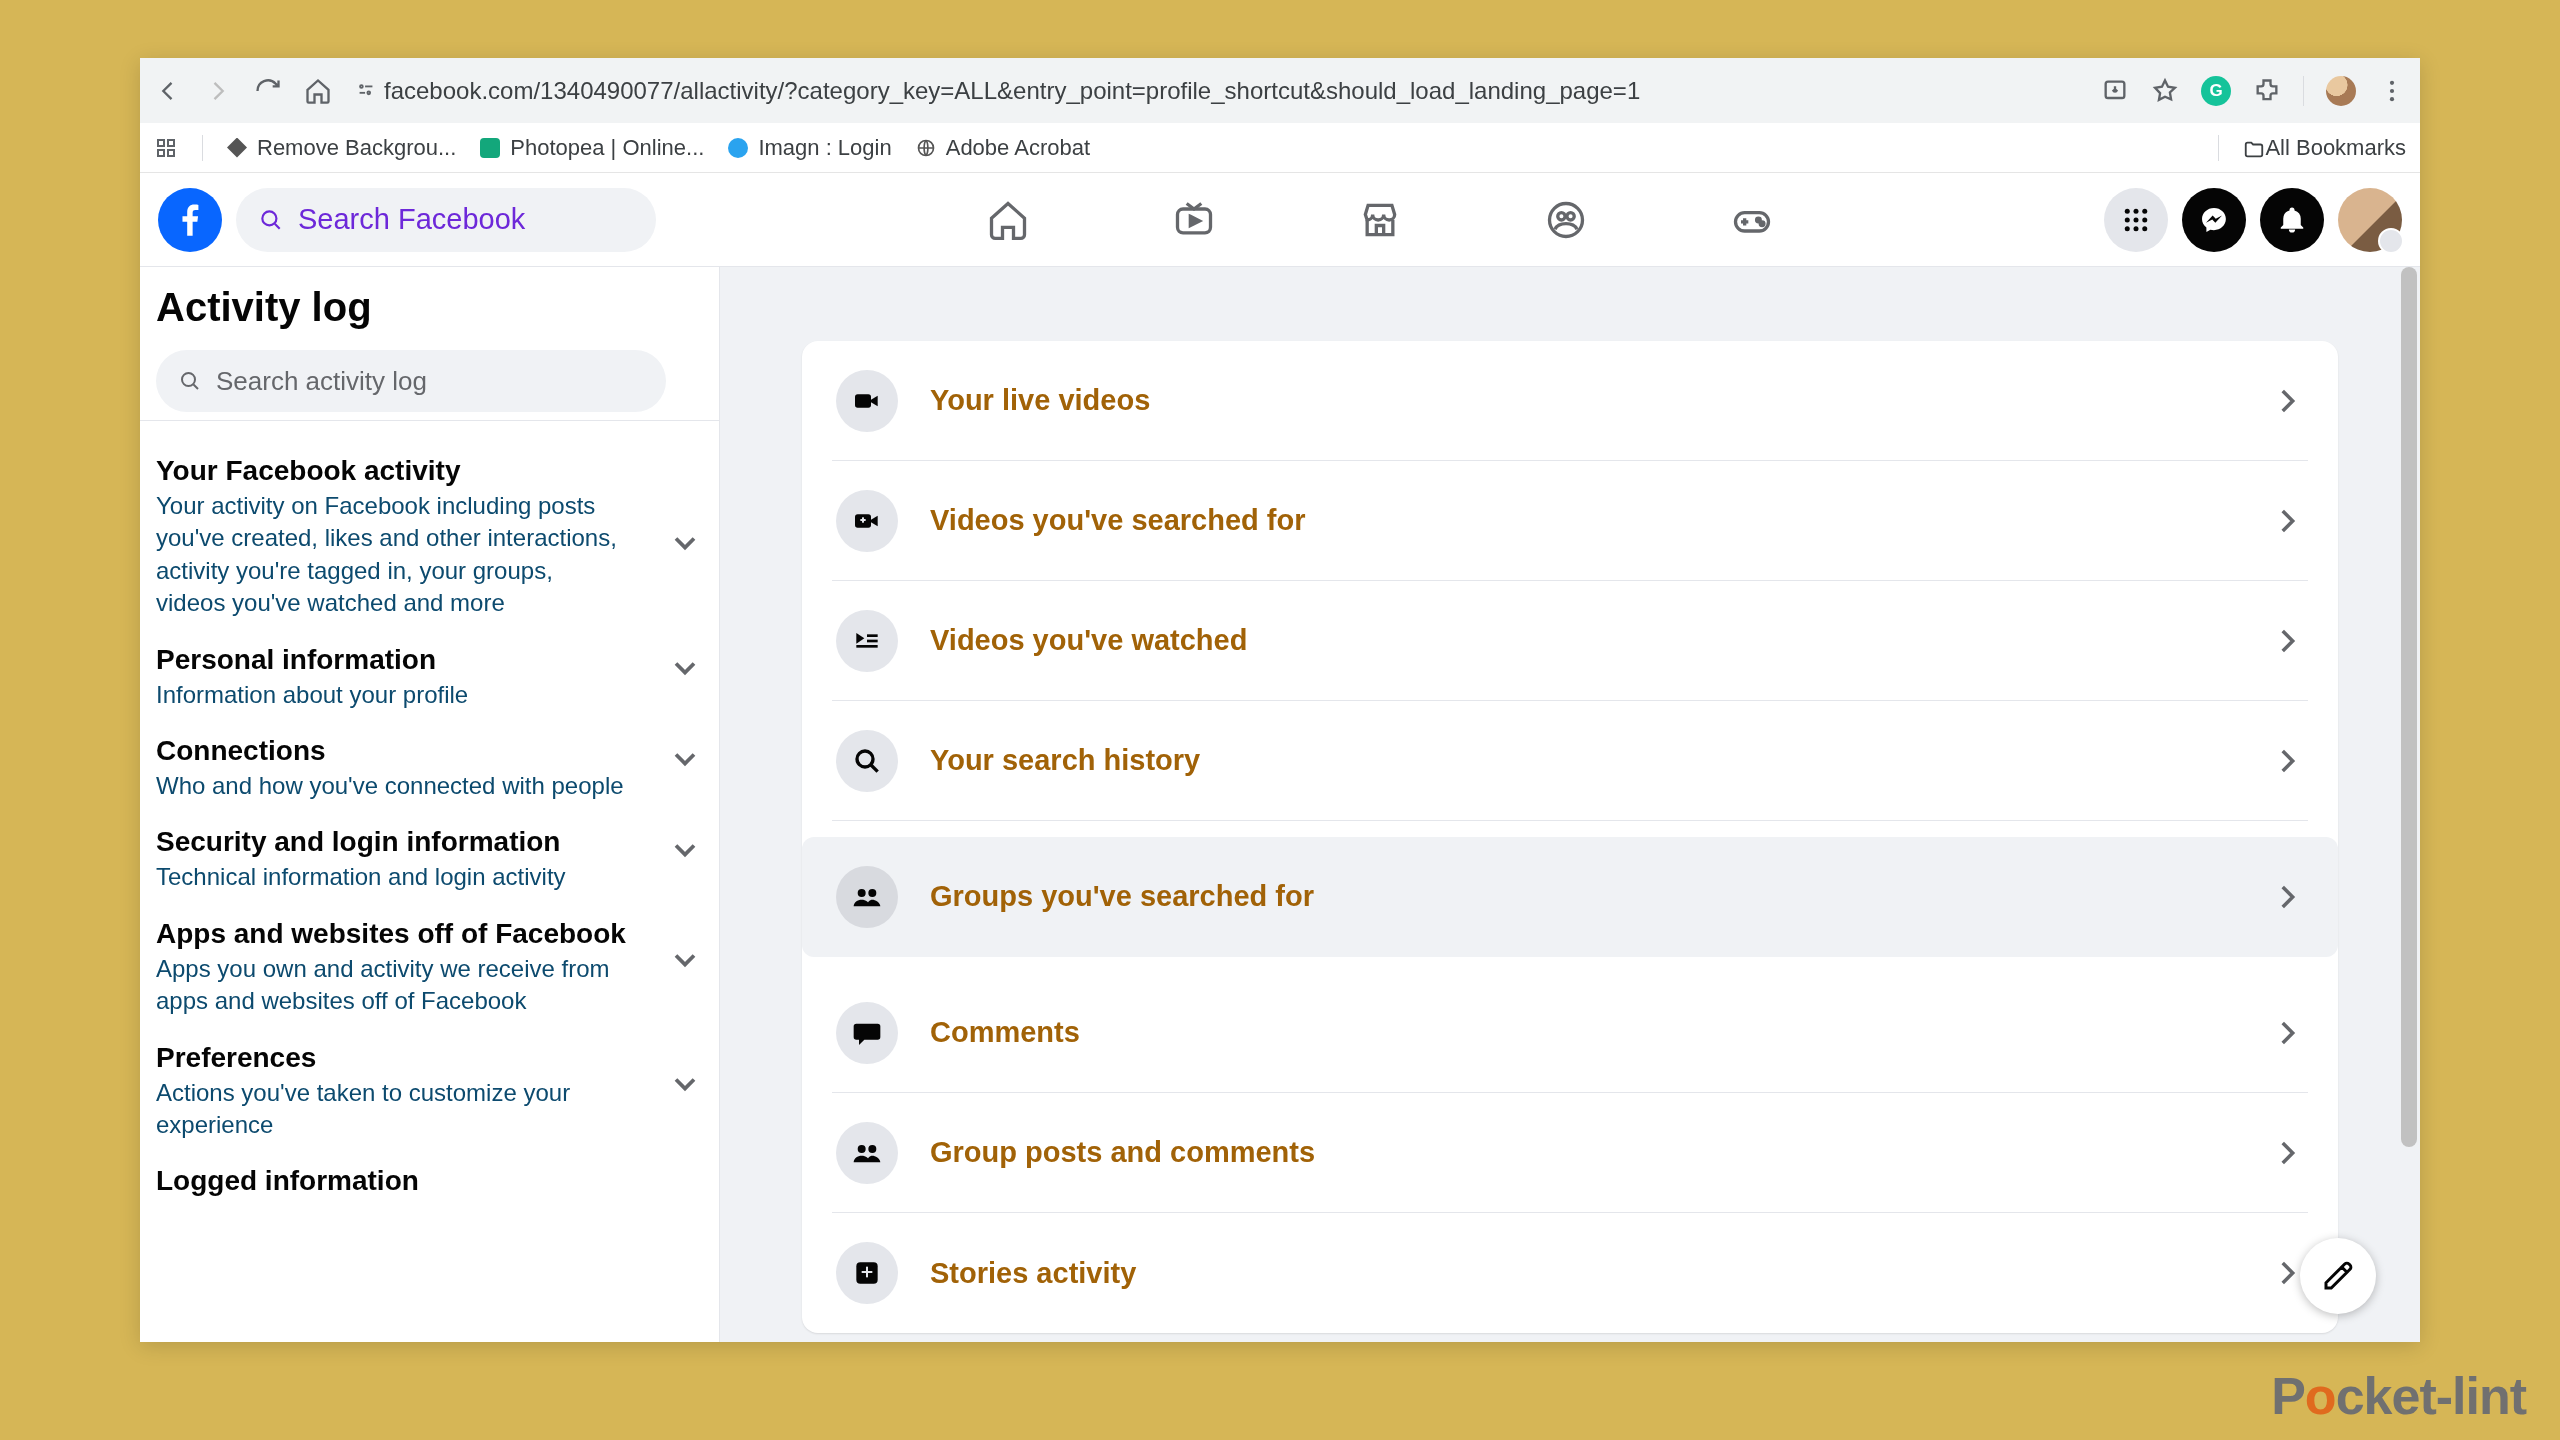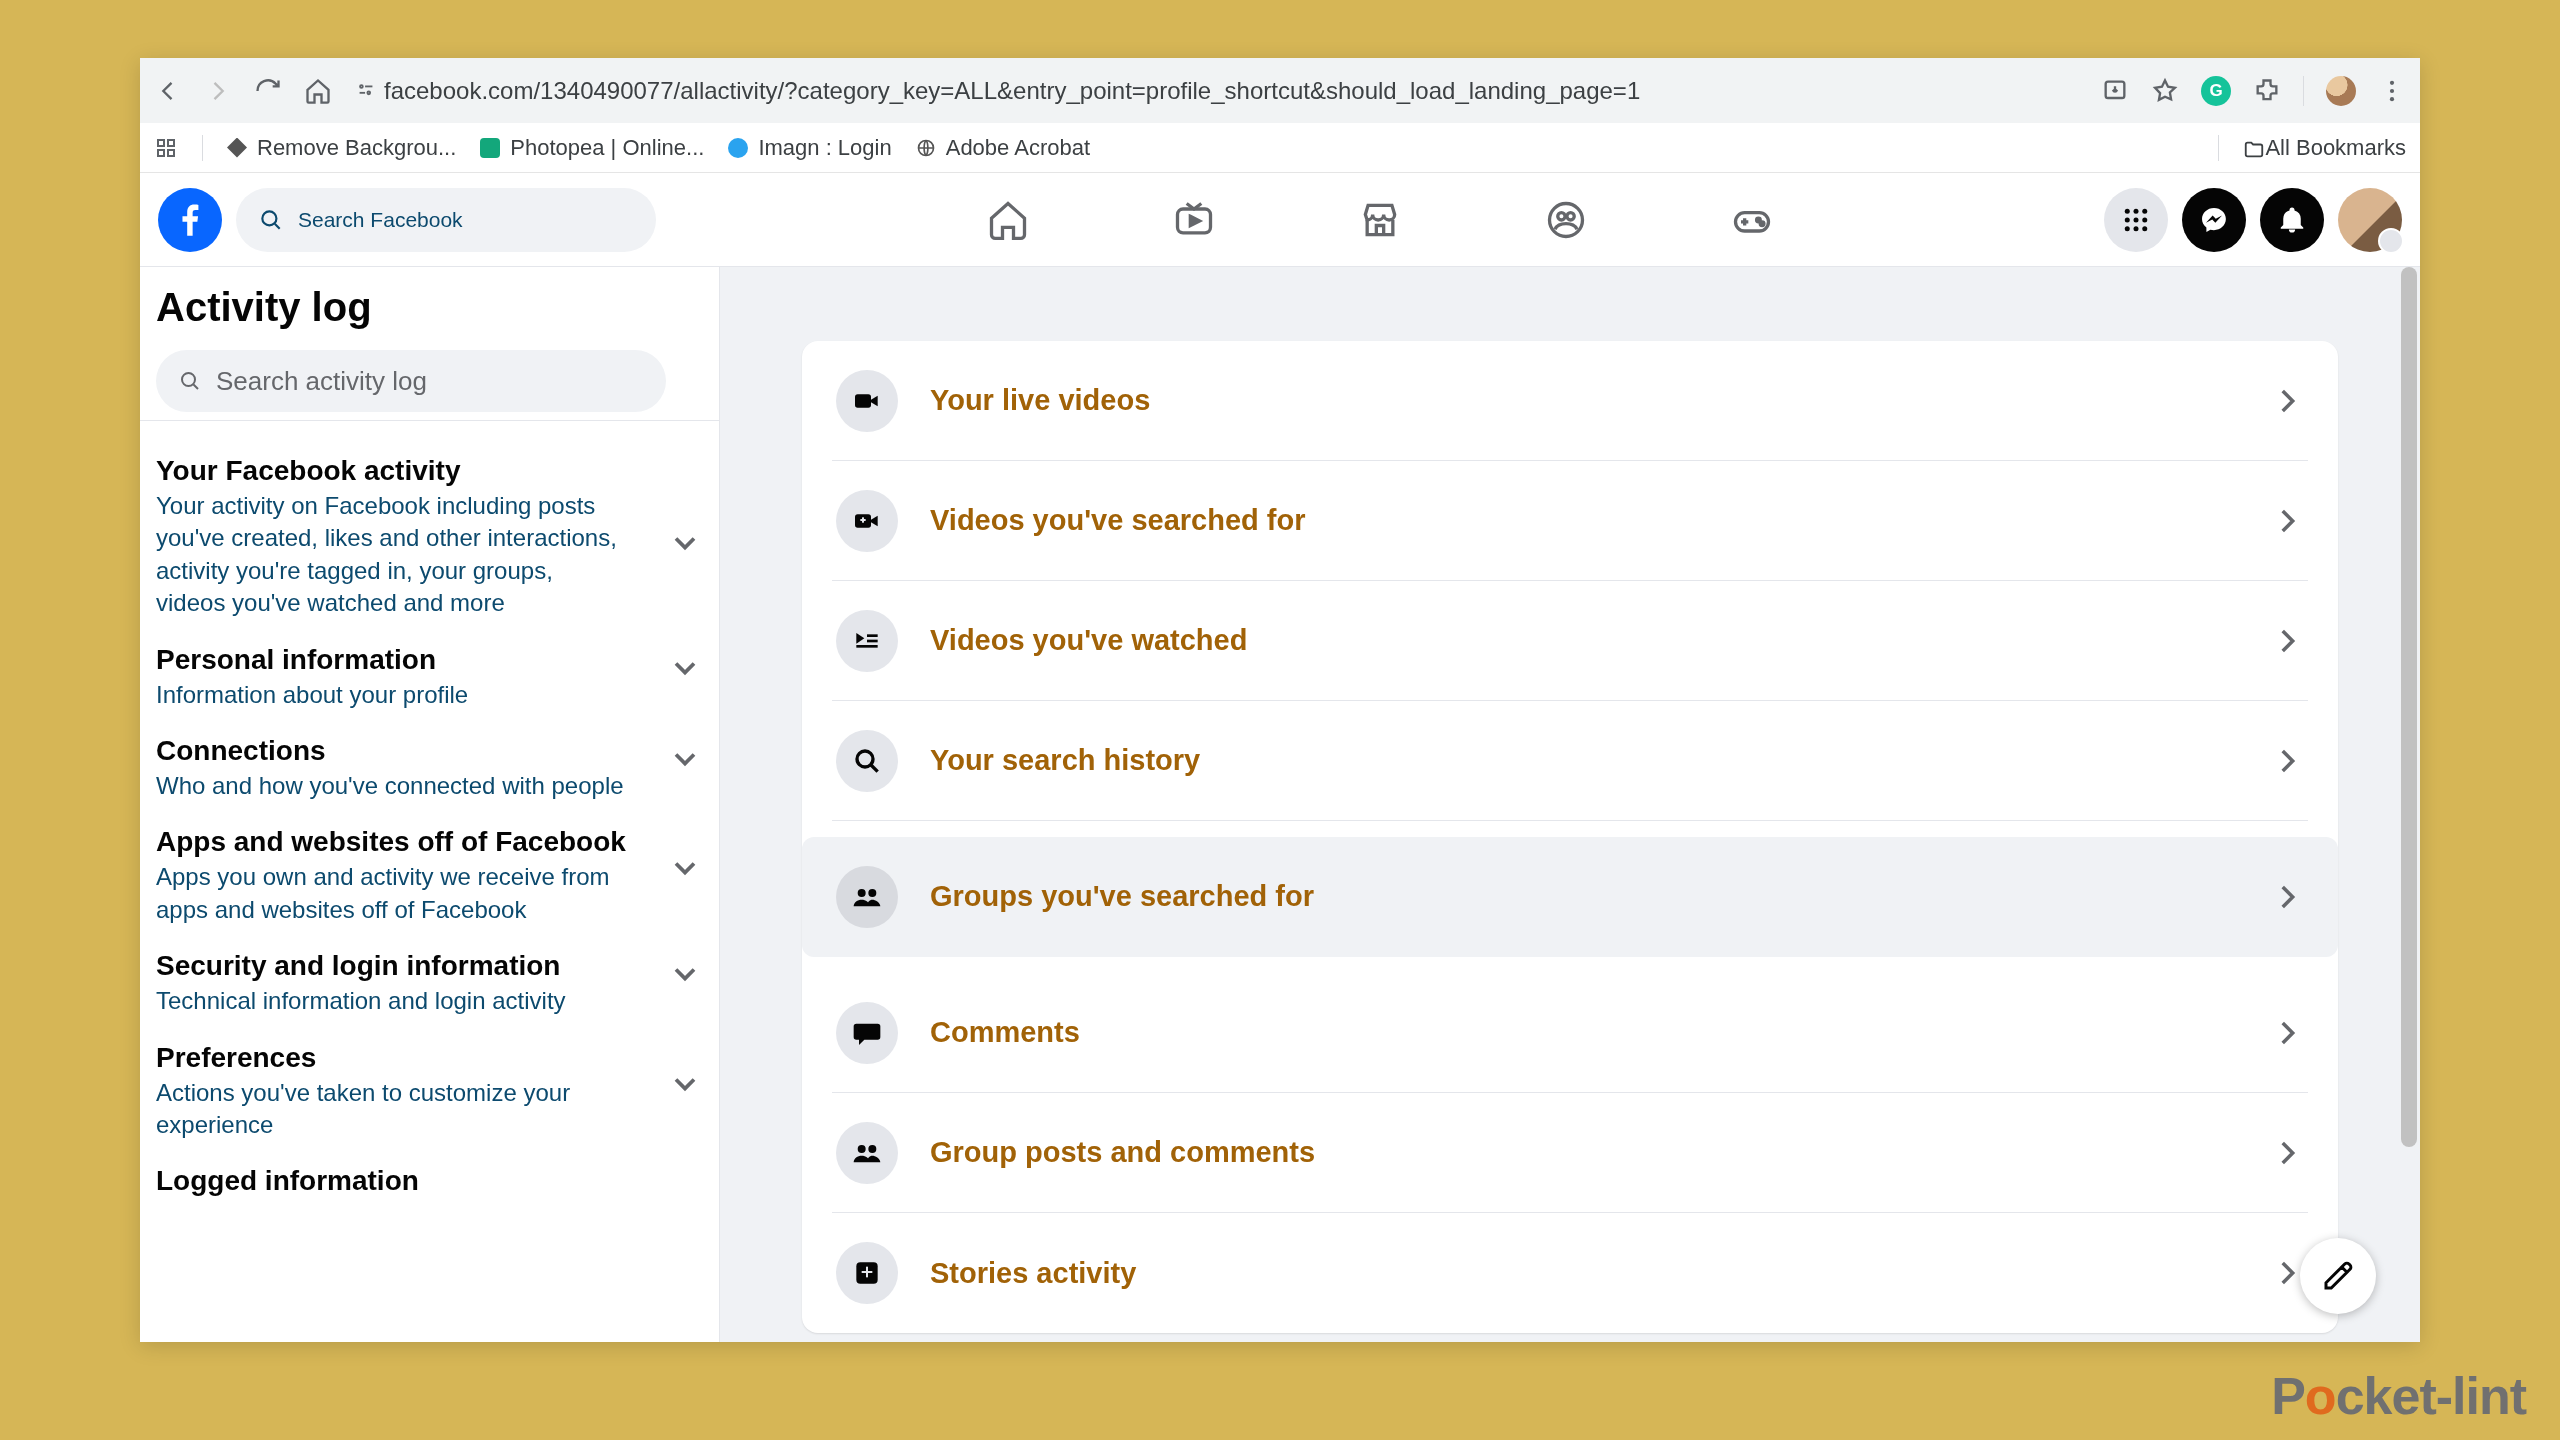--- a/index.html
+++ b/index.html
@@ -56,21 +56,21 @@
   
   .fb-header {
     height: 94px;
     background:#fff;
     border-bottom: 1px solid #e4e6eb;
     display:flex;
     align-items:center;
     padding: 0 18px;
   }
   .fb-logo { width:64px; height:64px; border-radius:50%; background:#0866ff; display:flex; align-items:center; justify-content:center; color:#fff; }
-  .fb-search { margin-left: 14px; width: 420px; height: 64px; background:#f0f2f5; border-radius:34px; display:flex; align-items:center; padding: 0 22px; color:#0c4a6e; font-size:21px; gap:14px;}
+  .fb-search { margin-left: 14px; width: 420px; height: 64px; background:#f0f2f5; border-radius:34px; display:flex; align-items:center; padding: 0 22px; color:#6d28d9; font-size:29px; gap:14px;}
   .fb-center-nav { flex:1; display:flex; justify-content:center; gap: 140px; color:#65676b; }
   .center-icon { width:46px; height:46px; display:flex; align-items:center; justify-content:center; }
   .fb-right { display:flex; align-items:center; gap:14px; }
   .fb-round-btn { width:64px; height:64px; border-radius:50%; background:#e4e6eb; display:flex; align-items:center; justify-content:center; color:#050505; }
   .fb-avatar { width:64px; height:64px; border-radius:50%; background: linear-gradient(135deg,#d9b48f 0 55%,#7a5c42 56% 100%); position:relative;}
   .fb-avatar::after { content:""; position:absolute; right:-2px; bottom:-2px; width:22px; height:22px; background:#e4e6eb; border-radius:50%; border:2px solid #fff;}
   
   .fb-body { display:flex; height: calc(100% - 65px - 50px - 94px); }
   .sidebar {
     width: 580px;
@@ -330,34 +330,34 @@
           <div class="title">Connections</div>
           <div class="desc">Who and how you've connected with people</div>
         </div>
         <div class="chev"><svg viewBox="0 0 24 24" fill="none" stroke="currentColor" stroke-width="2.5">
               <path d="M6 9l6 6 6-6"></path>
             </svg></div>
       </div>
 
       <div class="side-item">
         <div class="txt">
+          <div class="title">Security and login information</div>
+          <div class="desc">Technical information and login activity</div>
+        </div>
+        <div class="chev"><svg viewBox="0 0 24 24" fill="none" stroke="currentColor" stroke-width="2.5">
+              <path d="M6 9l6 6 6-6"></path>
+            </svg></div>
+      </div>
+
+      <div class="side-item">
+        <div class="txt">
           <div class="title">Apps and websites off of Facebook</div>
           <div class="desc">Apps you own and activity we receive from apps and websites off of Facebook</div>
         </div>
         <div class="chev" style="margin-top:24px"><svg viewBox="0 0 24 24" fill="none" stroke="currentColor" stroke-width="2.5">
-              <path d="M6 9l6 6 6-6"></path>
-            </svg></div>
-      </div>
-
-      <div class="side-item">
-        <div class="txt">
-          <div class="title">Security and login information</div>
-          <div class="desc">Technical information and login activity</div>
-        </div>
-        <div class="chev"><svg viewBox="0 0 24 24" fill="none" stroke="currentColor" stroke-width="2.5">
               <path d="M6 9l6 6 6-6"></path>
             </svg></div>
       </div>
 
       <div class="side-item">
         <div class="txt">
           <div class="title">Preferences</div>
           <div class="desc">Actions you've taken to customize your experience</div>
         </div>
         <div class="chev" style="margin-top:24px"><svg viewBox="0 0 24 24" fill="none" stroke="currentColor" stroke-width="2.5">

